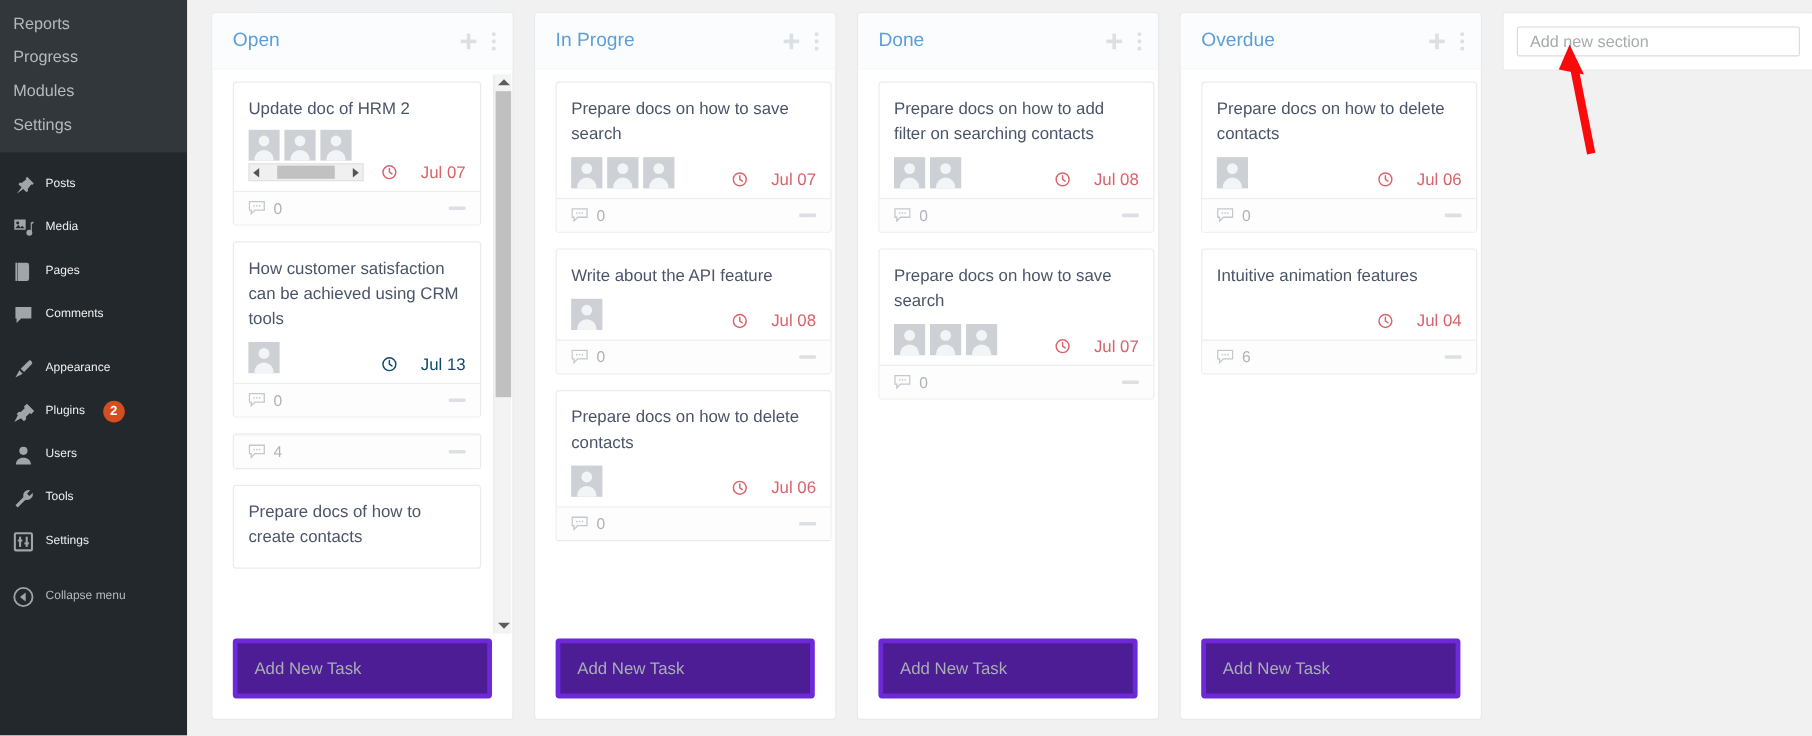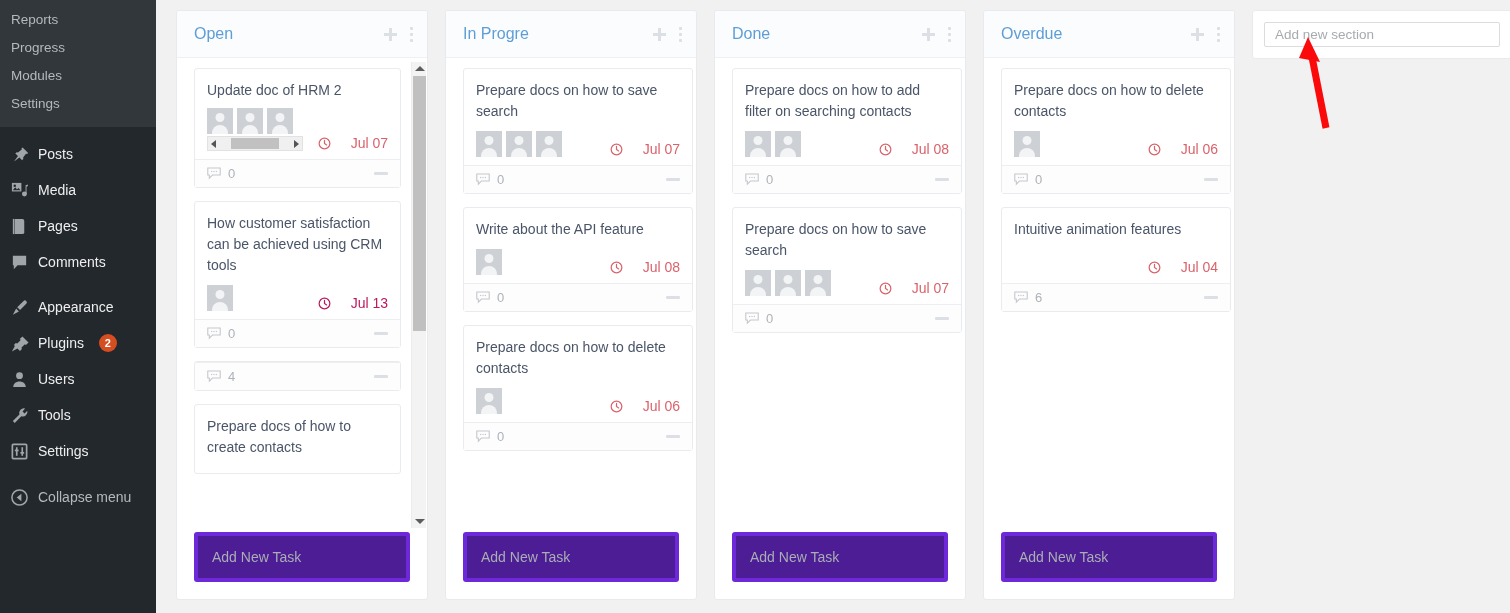--- a/index.html
+++ b/index.html
@@ -21,21 +21,21 @@
   .wp-submenu .sub-item {
     padding: 6px 0 6px 11px; font-size: 13.5px; color: #b4b9be; line-height: 16px;
     cursor: pointer;
   }
   .menu-sep { height: 9px; }
   .wp-menu-item {
     display: flex; align-items: center; gap: 9px;
     padding: 8px 0 8px 9px; font-size: 14px; color: #eee; line-height: 18px;
     cursor: pointer; position: relative;
   }
-  .wp-menu-item .mlabel { font-size: 14px; }
+  .wp-menu-item .mlabel { font-size: 10px; }
   .wp-icon { width: 20px; height: 20px; flex: 0 0 20px; display:flex; align-items:center; justify-content:center; }
   .wp-icon svg { fill: #a0a5aa; }
   .badge {
     display: inline-flex; align-items: center; justify-content: center;
     min-width: 18px; height: 18px; padding: 0 5px; margin-left: 6px;
     border-radius: 9px; background: #d54e21; color: #fff;
     font-size: 11px; font-weight: bold; line-height: 18px;
   }
   .collapse-row { margin-top: 10px; color: #b4b9be; }
   .collapse-row .mlabel { color: #b4b9be; }
@@ -101,21 +101,21 @@
     transform: translateX(-50%);
     width: 9px; height: 9px; border-radius: 50%; background: #f3f4f5;
   }
   .avatar:after {
     content: ""; position: absolute; left: 50%; bottom: 0;
     transform: translateX(-50%);
     width: 16px; height: 9px; border-radius: 8px 8px 0 0; background: #f3f4f5;
   }
   .due { font-size: 14px; white-space: nowrap; display: flex; align-items: center; gap: 20px; }
   .due.overdue { color: #d9636b; }
-  .due.ontime { color: #be185d; }
+  .due.ontime { color: #0c4a6e; }
   .clock { width: 13px; height: 13px; flex: 0 0 13px; }
   .task-foot {
     border-top: 1px solid #eceef0; padding: 6px 12px 6px 12px;
     display: flex; align-items: center; justify-content: space-between;
     background: #fdfdfd;
   }
   .comments { display: flex; align-items: center; gap: 7px; color: #aeb3b9; font-size: 13px; }
   .comment-icon { width: 14px; height: 13px; flex: 0 0 14px; }
   .minus-mark { width: 14px; height: 3px; background: #dcdfe3; border-radius: 1px; }
 

